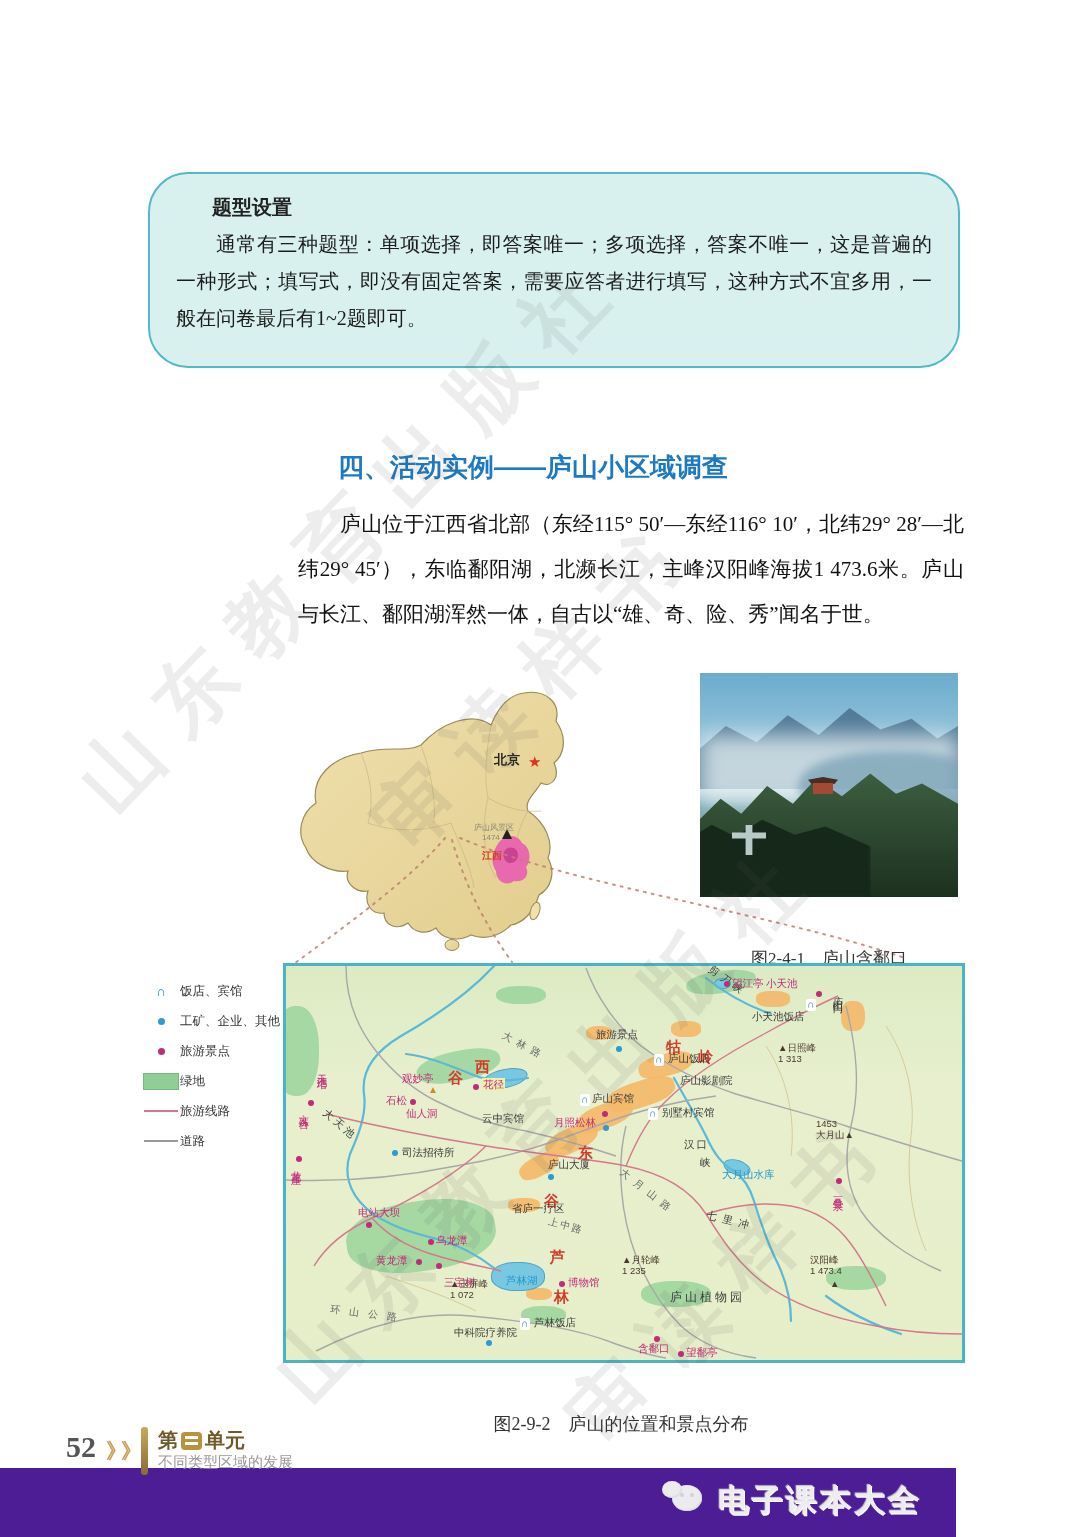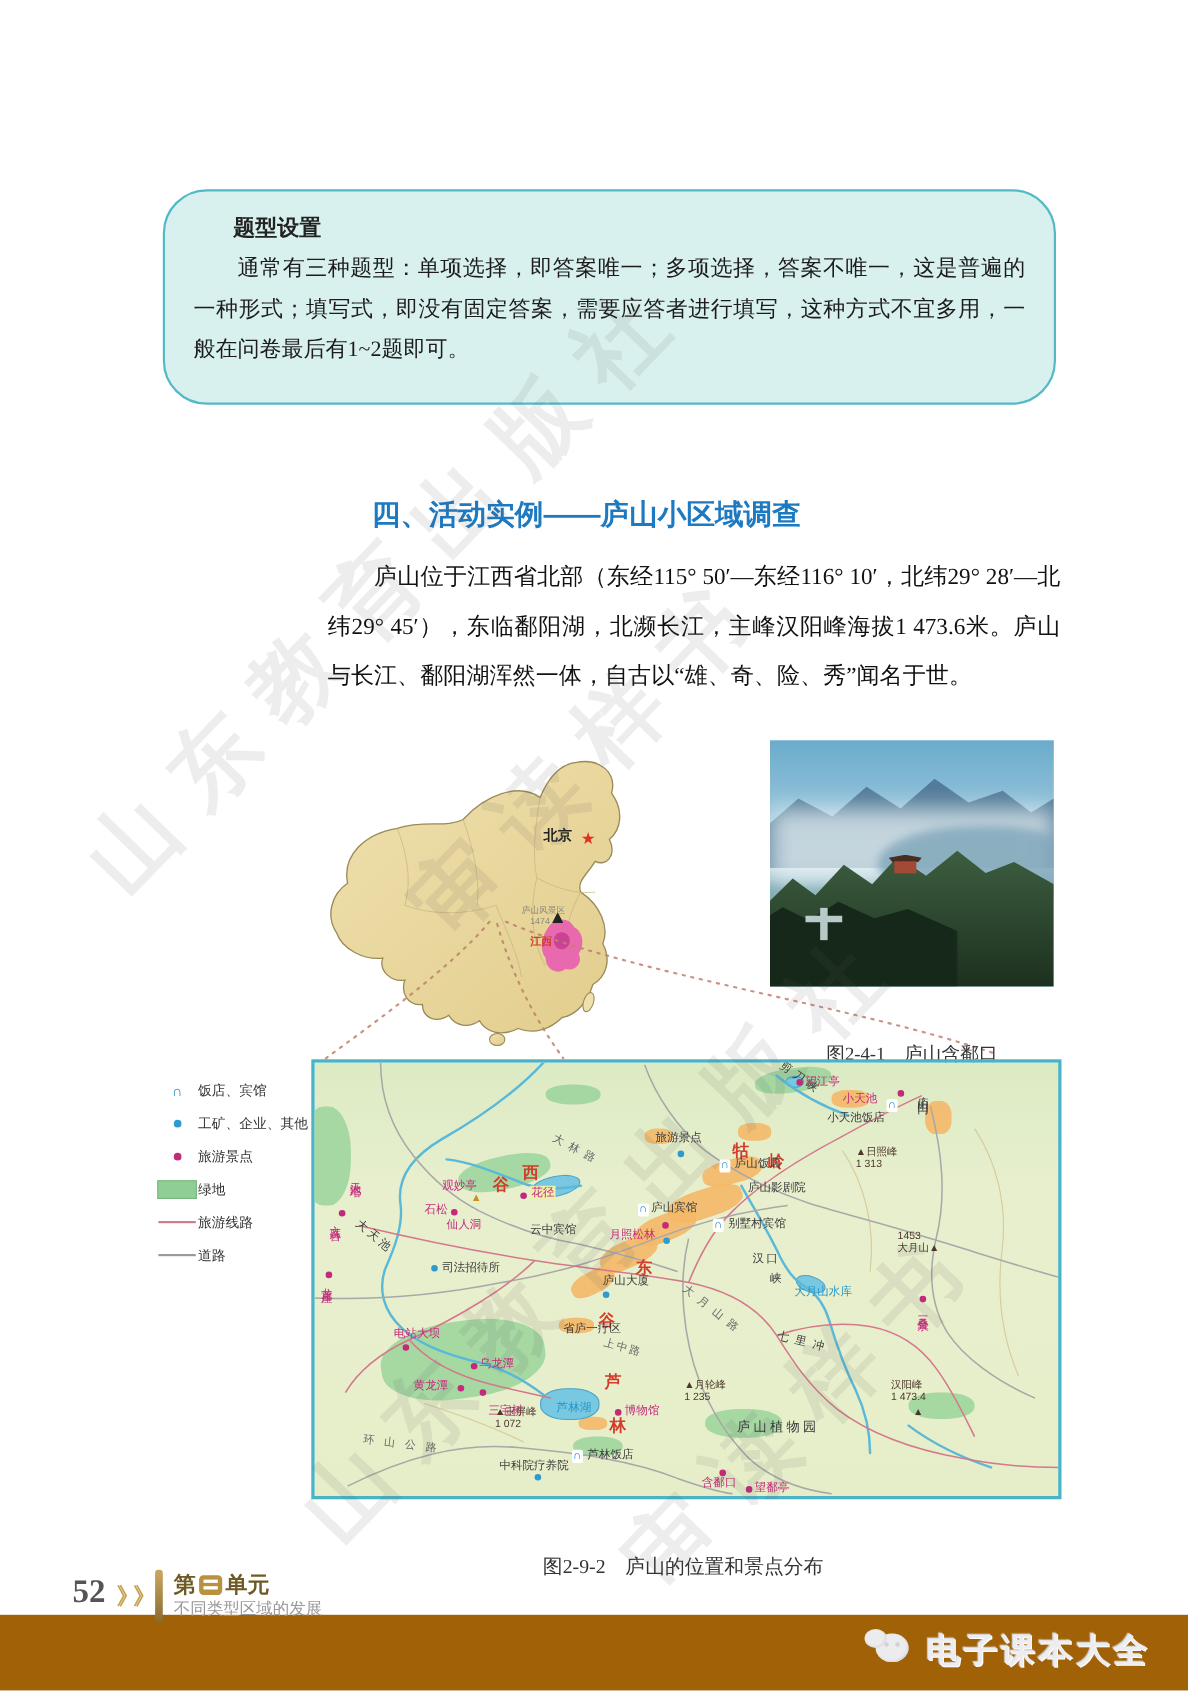--- a/index.html
+++ b/index.html
@@ -78,21 +78,21 @@
   .pageno{position:absolute;left:66px;top:1430px;font-family:"Liberation Serif",serif;font-size:30px;color:#555;z-index:20;font-weight:bold;}
   .chev{position:absolute;left:106px;top:1437px;font-size:21px;color:#c8a050;font-weight:bold;letter-spacing:-6px;z-index:20;}
   .goldbar{position:absolute;left:141px;top:1427px;width:7px;height:48px;border-radius:3px;
            background:linear-gradient(180deg,#caa95e,#8a6a30);z-index:20;}
   .unitline{position:absolute;left:158px;top:1427px;font-size:20px;font-weight:bold;color:#6e5a26;z-index:20;display:flex;align-items:center;}
   .unit-ic{display:inline-block;width:21px;height:18px;background:#b8923e;border-radius:4px;margin:0 3px;position:relative;}
   .unit-ic::before,.unit-ic::after{content:"";position:absolute;left:4px;width:13px;height:3px;background:#fff;}
   .unit-ic::before{top:4px;} .unit-ic::after{top:10px;}
   .unitsub{position:absolute;left:158px;top:1453px;font-size:15px;color:#999;z-index:20;}
   
-  .strip{position:absolute;left:0;top:1468px;width:1080px;height:69px;background:#a16207;z-index:15;}
+  .strip{position:absolute;left:0;top:1468px;width:956px;height:69px;background:#4c1d95;z-index:15;}
   .brand{position:absolute;right:34px;top:12px;display:flex;align-items:center;}
   .wx{position:relative;width:46px;height:40px;margin-right:10px;}
   .wx .b1{position:absolute;left:10px;top:4px;width:30px;height:26px;background:#ececee;border-radius:50% 50% 50% 50%;
           box-shadow:inset -1px -1px 2px #d8d8dc;}
   .wx .b1::before,.wx .b1::after{content:"";position:absolute;top:8px;width:4px;height:4px;border-radius:50%;background:#d2d2d6;}
   .wx .b1::before{left:8px;} .wx .b1::after{left:18px;}
   .wx .b2{position:absolute;left:0px;top:0px;width:20px;height:17px;background:#ececee;border-radius:50%;
           box-shadow:inset -1px -1px 2px #d8d8dc;}
   .brand-name{font-size:31px;font-weight:bold;color:#ededef;
               text-shadow:1px 1px 0 #ffffff,-1px -1px 1px #d2d2d6;letter-spacing:3px;}
@@ -260,21 +260,21 @@
         <path d="M340,200 C350,175 362,152 380,135 C405,110 440,88 478,68 C505,53 530,40 552,30"></path>
         <path d="M420,248 C445,240 475,235 505,240 C532,245 552,260 565,278 C580,298 590,320 600,340"></path>
         <path d="M86,252 C100,268 120,280 145,288 C170,296 195,300 215,305"></path>
       </g>
     </svg>
 
     <div id="map-labels">
         <span class="ml dark" style="left: 420px; top: 8px; transform: rotate(35deg); letter-spacing: 4px;">剪刀峡</span>
         <span class="ml poi" style="left: 446px; top: 11px;">望江亭</span>
         <span class="ml pdot" style="left: 438px; top: 15px;"></span>
-        <span class="ml poi" style="left: 480px; top: 11px; margin-top: 16px;">小天池</span>
+        <span class="ml poi" style="left: 480px; top: 11px;">小天池</span>
         <span class="ml pdot" style="left: 530px; top: 25px;"></span>
         <span class="ml dark v" style="left: 546px; top: 22px;">庐山山门</span>
         <span class="ml dark" style="left: 466px; top: 44px;">小天池饭店</span>
         <span class="ml hotel" style="left: 520px; top: 33px;">∩</span>
         <span class="ml peak" style="left: 492px; top: 76px;">▲日照峰
 1 313</span>
         <span class="ml dark" style="left: 310px; top: 62px;">旅游景点</span>
         <span class="ml edot" style="left: 330px; top: 80px;"></span>
         <span class="ml redbig" style="left: 380px; top: 72px;">牯</span>
         <span class="ml redbig" style="left: 412px; top: 82px;">岭</span>

